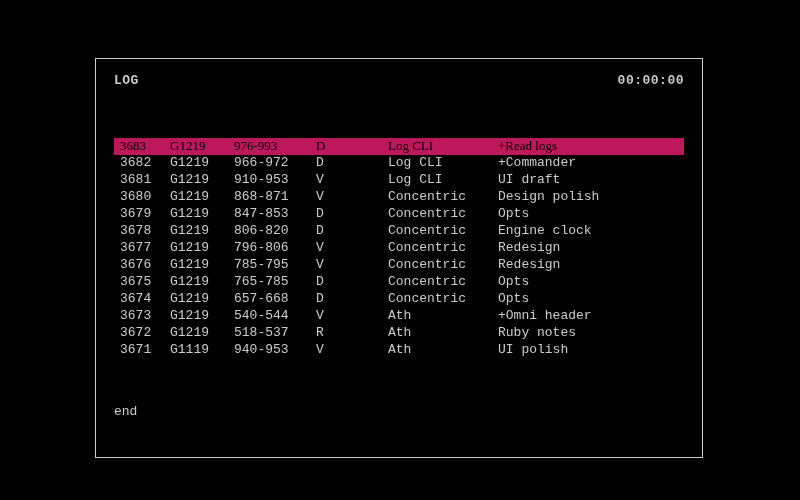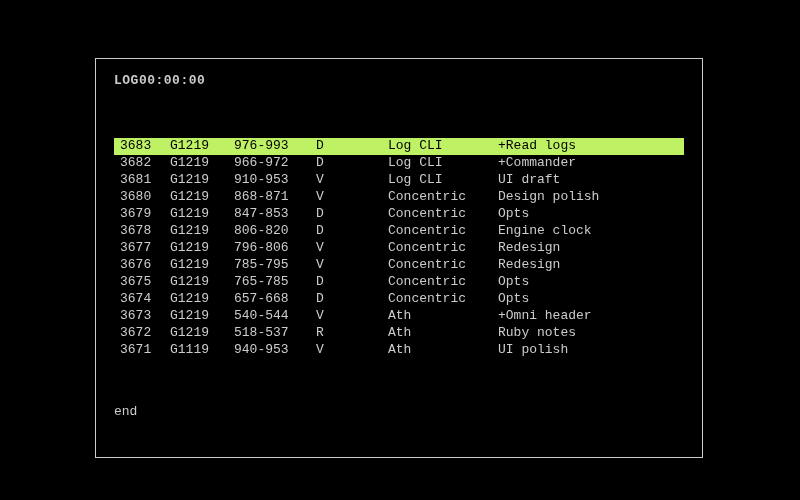--- a/index.html
+++ b/index.html
@@ -17,38 +17,39 @@
     position: absolute;
     top: 58px;
     left: 95px;
     width: 608px;
     height: 400px;
     border: 1px solid #ccc;
     padding: 14px 18px 14px 18px;
   }
   .header {
     display: flex;
-    justify-content: flex-start;
+    justify-content: space-between;
     font-weight: bold;
     margin-bottom: 14px;
     letter-spacing: 0.5px;
   }
   .log-table {
     white-space: pre;
   }
   .th-row {
     font-weight: bold;
     margin-bottom: 10px;
   }
   .row {
     height: 17px;
   }
   .row.selected {
-    background: #bef264;
+    background: #be185d;
     color: #000;
+    font-family: Liberation Serif, serif;
   }
   .row span, .th-row span { display: inline-block; }
   .c-id     { width: 56px;  padding-left: 6px; }
   .c-date   { width: 64px; }
   .c-time   { width: 82px; }
   .c-sector { width: 72px; }
   .c-project{ width: 110px; }
   .c-desc   { width: 160px; }
   .end-line { margin-top: 12px; padding-left: 0; }
 </style>

